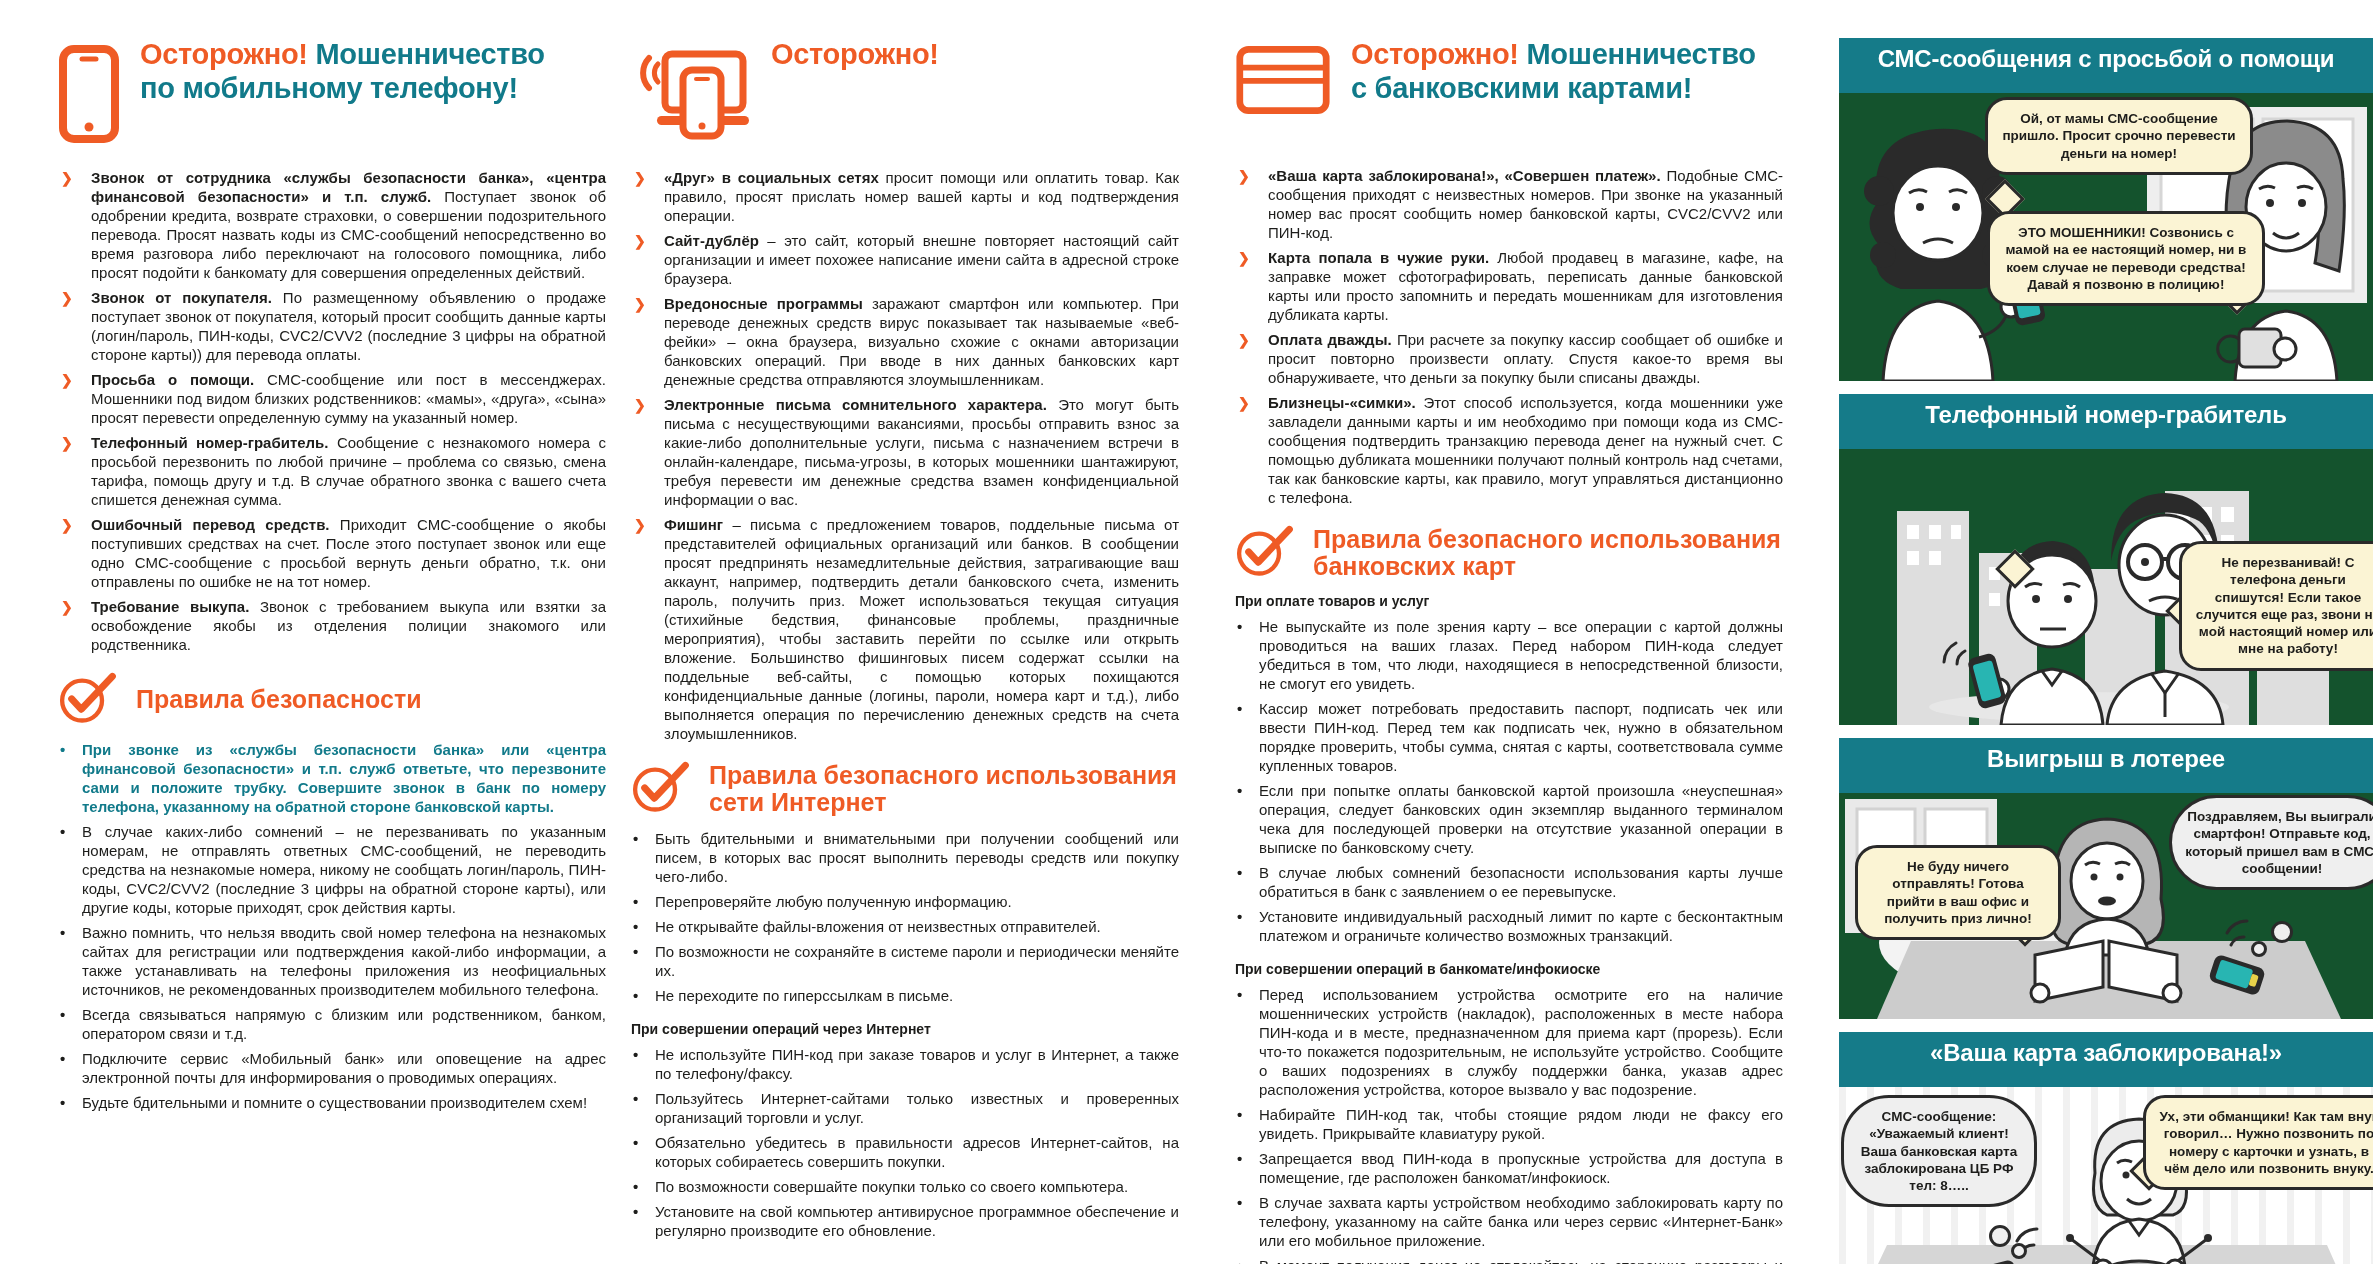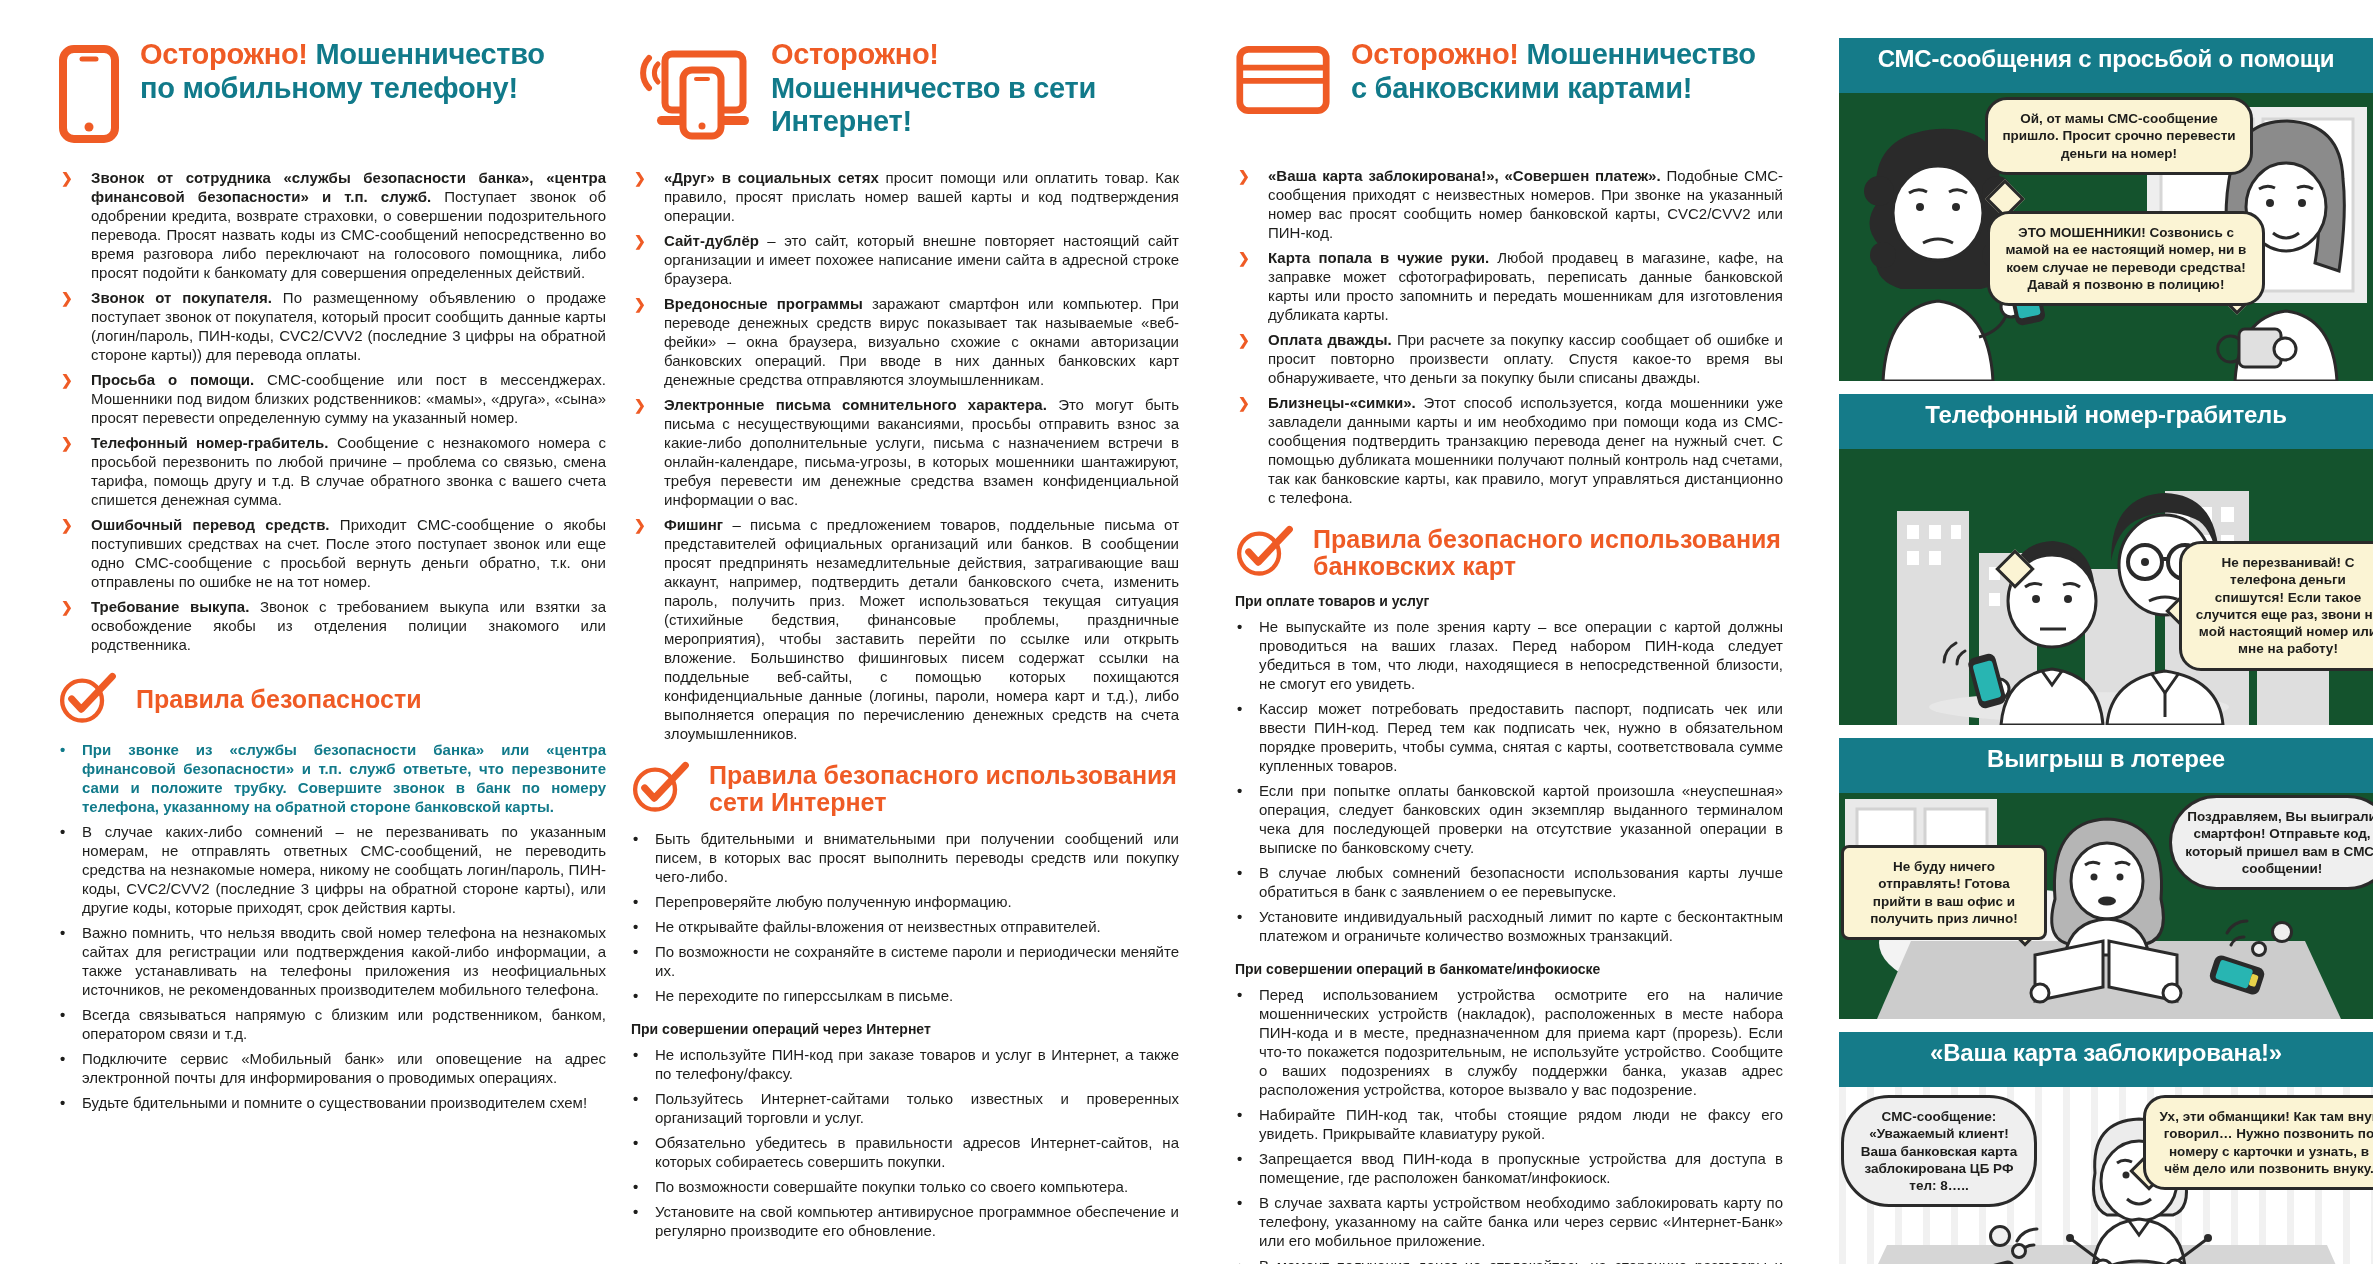--- a/index.html
+++ b/index.html
@@ -140,21 +140,20 @@
           <path d="M27,38 a13,13 0 0,1 0,-18" fill="none" stroke="#EF5B25" stroke-width="5" stroke-linecap="round"></path>
           <rect x="34" y="10" width="78" height="56" rx="7" fill="none" stroke="#EF5B25" stroke-width="7"></rect>
           <rect x="26" y="72" width="92" height="9" rx="4.5" fill="#EF5B25"></rect>
           <rect x="52" y="26" width="38" height="66" rx="9" fill="#ffffff" stroke="#EF5B25" stroke-width="7"></rect>
           <line x1="65" y1="35" x2="77" y2="35" stroke="#EF5B25" stroke-width="4" stroke-linecap="round"></line>
           <circle cx="71" cy="82" r="3.5" fill="#EF5B25"></circle>
         </svg>
       </span>
       <div class="col-title">
         <span class="t-orange">Осторожно!</span><br>
-        <span class="t-teal">Мошенничество в сети Интернет!</span>
       </div>
     </div>
     <ul class="blts">
       <li class="blt">
           <span class="blt-mark">❯</span>
           <span class="blt-body"><b>«Друг» в социальных сетях</b> <span>просит помощи или оплатить товар. Как правило, просят прислать номер вашей карты и код подтверждения операции.</span></span>
         </li>
       <li class="blt">
           <span class="blt-mark">❯</span>
           <span class="blt-body"><b>Сайт-дублёр</b> <span>– это сайт, который внешне повторяет настоящий сайт организации и имеет похожее написание имени сайта в адресной строке браузера.</span></span>
@@ -472,21 +471,21 @@
             <rect x="378" y="172" width="34" height="20" rx="3" fill="#28B5B2"></rect>
             <rect x="412" y="176" width="7" height="12" rx="2" fill="#e8d24a"></rect>
           </g>
           <path d="M392,152 a14,14 0 0,1 13,-8" fill="none" stroke="#2a2a2a" stroke-width="3" stroke-linecap="round"></path>
           <path d="M388,140 a22,22 0 0,1 20,-12" fill="none" stroke="#2a2a2a" stroke-width="3" stroke-linecap="round"></path>
         </svg>
         <div class="dot" style="left:432px;top:128px;width:16px;height:16px;"></div>
         <div class="dot" style="left:412px;top:148px;width:10px;height:10px;"></div>
         <div class="bubble cloud" style="left:330px;top:2px;width:196px;">Поздравляем, Вы выиграли смартфон! Отправьте код, который пришел вам в СМС-сообщении!</div>
         <div class="tail" style="left:172px;top:120px;"></div>
-        <div class="bubble" style="left:2px;top:52px;width:176px;border-radius:8px;">Не буду ничего отправлять! Готова прийти в ваш офис и получить приз лично!</div>
+        <div class="bubble" style="left:16px;top:52px;width:176px;">Не буду ничего отправлять! Готова прийти в ваш офис и получить приз лично!</div>
       </div>
     </div>
 
     <div class="panel">
       <div class="panel-banner">«Ваша карта заблокирована!»</div>
       <div class="panel-art" id="art4" style="height:230px;">
         <svg width="534" height="230" viewBox="0 0 534 230">
           <polygon points="14,230 520,230 488,158 48,158" fill="#d6d6d6"></polygon>
 
           <path d="M256,86 Q252,34 300,32 Q350,34 346,90 Q352,122 334,128 L268,128 Q250,120 256,86 Z" fill="#ececec" stroke="#2a2a2a" stroke-width="3"></path>

